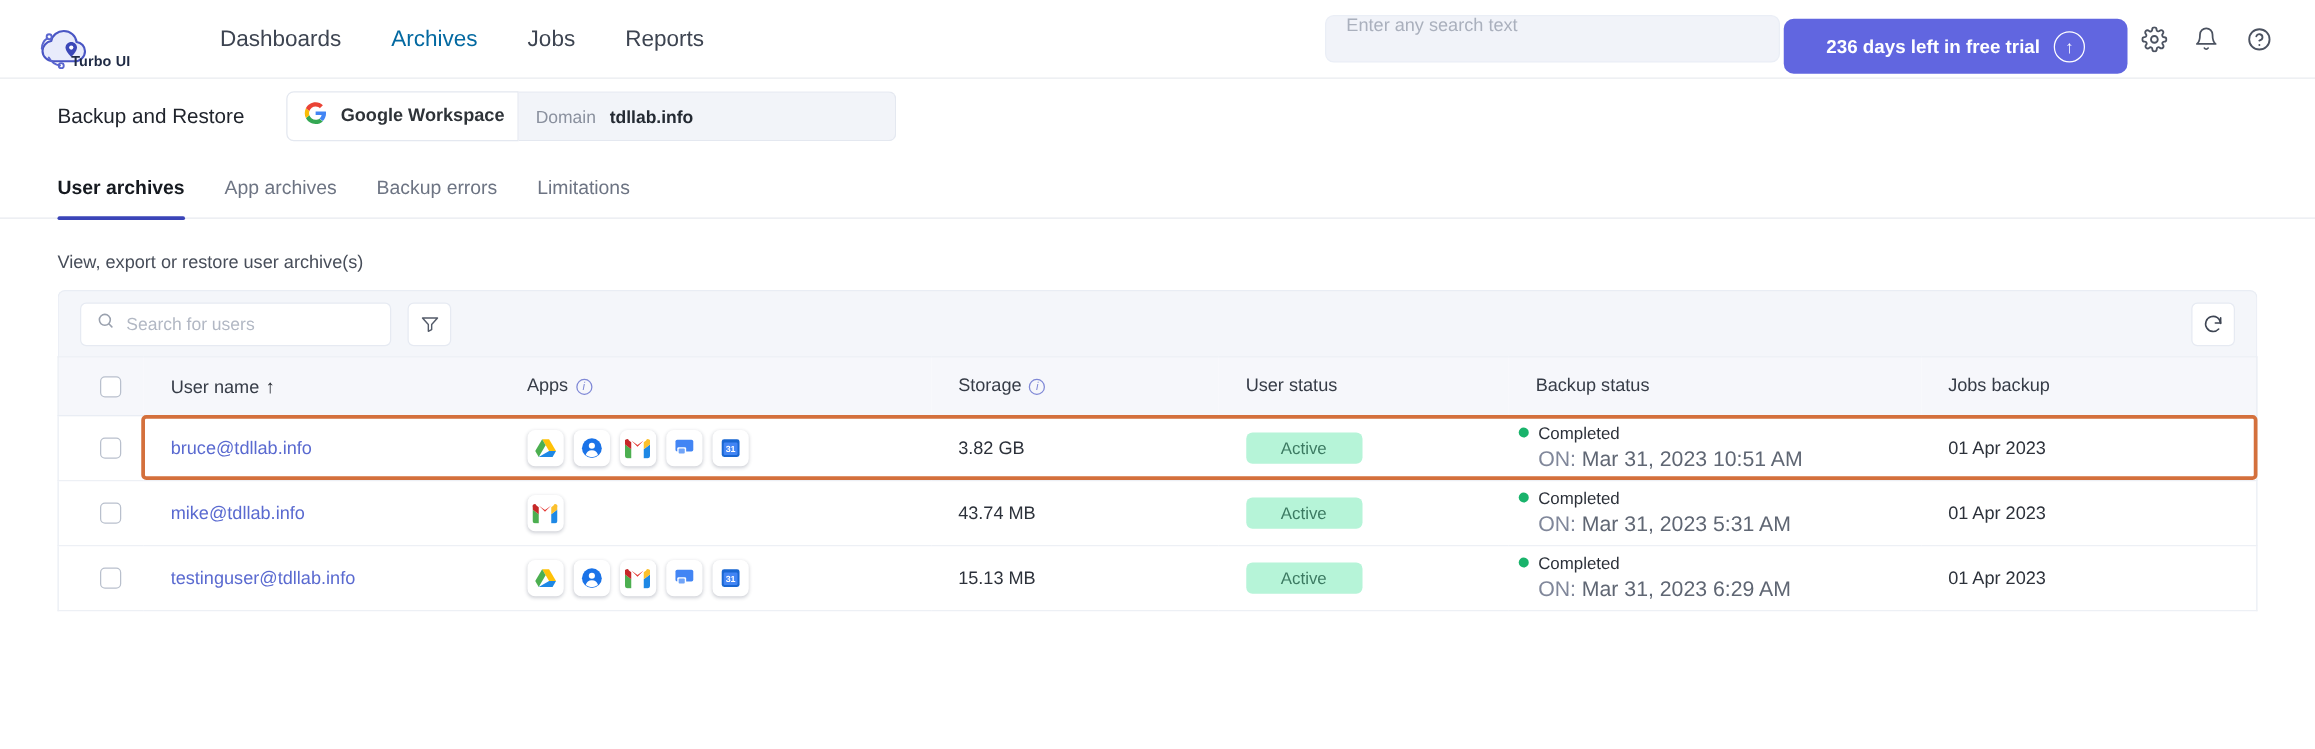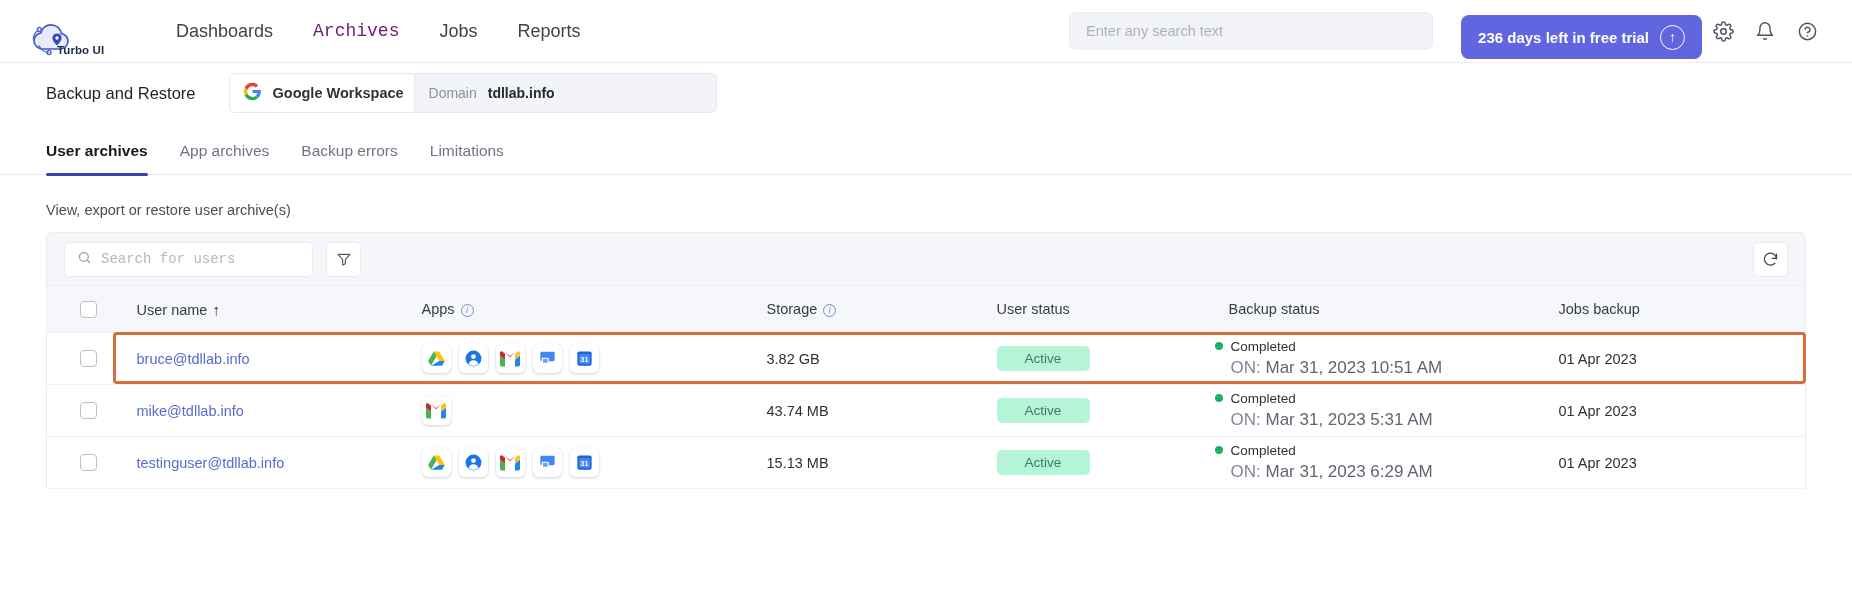--- a/index.html
+++ b/index.html
@@ -23,38 +23,38 @@
   .brand-logo { width: 52px; height: 34px; flex: none; }
   .brand-name {
     font-size: 11.5px; font-weight: bold; color: #1f2a44;
     margin-left: -22px; margin-top: 1px; letter-spacing: .1px;
   }
   .navlinks { display: flex; align-items: center; margin-left: 24px; gap: 0; }
   .navlink {
     font-size: 18px; color: #3d4451; padding: 8px 20px; cursor: pointer;
     white-space: nowrap;
   }
-  .navlink.active { color: #701a75; font-family: Liberation Mono, monospace; }
+  .navlink.active { color: #0369a1; }
 
   .top-right { position: absolute; right: 24px; display: flex; align-items: center; gap: 0; }
   .globalsearch {
     width: 364px; height: 38px; border-radius: 7px;
     background: #f1f3f9; border: 1px solid #eaeef6;
-    display: flex; align-items: center; padding: 0 16px;
-    margin-right: 28px;
+    display: flex; align-items: flex-start; padding: 0 16px;
+    margin-right: 3px;
   }
   .globalsearch input {
     border: none; outline: none; background: transparent; width: 100%;
     font-size: 14.5px; font-family: inherit; color: #4a5160;
   }
   .globalsearch input::placeholder { color: #aab0bd; }
   .trialbadge {
     height: 44px; background: #6166e0; border-radius: 8px;
     display: flex; align-items: center; gap: 11px;
-    padding: 0 17px; color: #fff; font-size: 15px; font-weight: bold;
+    padding: 0 34px; color: #fff; font-size: 15px; font-weight: bold;
     cursor: pointer;
     margin-top: 12px;
   }
   .trial-arrow {
     width: 25px; height: 25px; border: 1.7px solid #fff; border-radius: 50%;
     display: flex; align-items: center; justify-content: center;
     font-size: 14px; line-height: 1; font-weight: normal;
   }
   .iconbtn {
     width: 42px; height: 42px; display: flex; align-items: center; justify-content: center;
@@ -106,21 +106,21 @@
     height: 53px; background: #f4f6fa; border: 1px solid #e9edf4;
     border-radius: 6px 6px 0 0; border-bottom: none;
     display: flex; align-items: center; padding: 0 17px; position: relative;
   }
   .users-search {
     width: 249px; height: 35px; background: #fff; border: 1px solid #e6eaf2;
     border-radius: 5px; display: flex; align-items: center; gap: 9px; padding: 0 12px;
   }
   .users-search input {
     border: none; outline: none; background: transparent; width: 100%;
-    font-size: 14px; font-family: Liberation Mono, monospace; color: #3b414d;
+    font-size: 14px; font-family: Liberation Sans, sans-serif; color: #3b414d;
   }
   .users-search input::placeholder { color: #b2b8c4; }
   .sq-btn {
     width: 35px; height: 35px; background: #fff; border: 1px solid #e6eaf2;
     border-radius: 5px; display: flex; align-items: center; justify-content: center;
     cursor: pointer; color: #545b69;
   }
   .filter-btn { margin-left: 13px; }
   .refresh-btn { position: absolute; right: 17px; }
 

